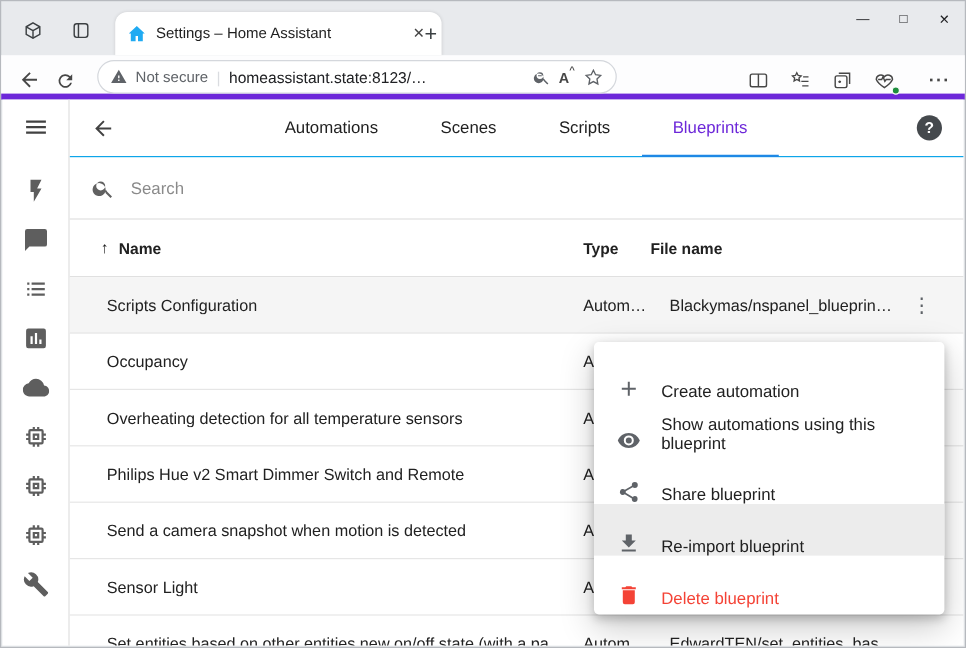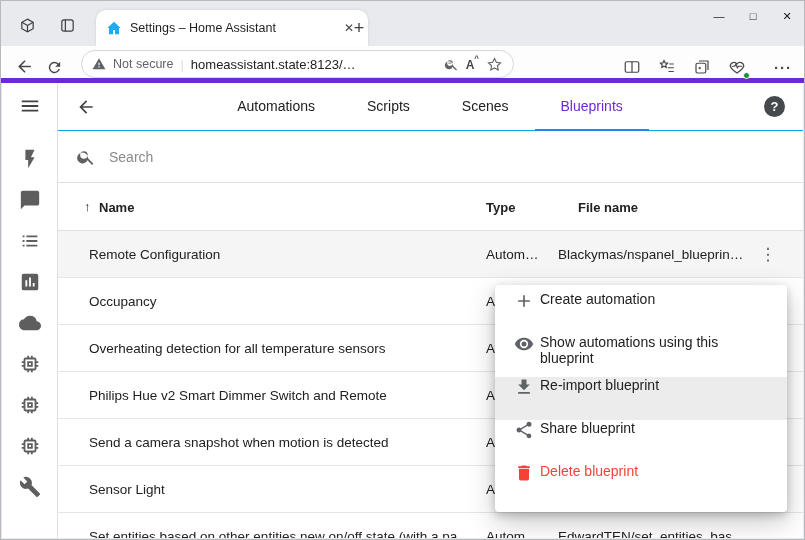--- a/index.html
+++ b/index.html
@@ -66,33 +66,33 @@
 
   .ha-search { height: 52px; display: flex; align-items: center; gap: 13px; padding: 0 18px; border-bottom: 1px solid #e0e0e0; }
   .ha-search svg { color: #616161; }
   .ha-search input { border: none; outline: none; flex: 1; font-size: 14px; color: #212121; font-family: inherit; }
   .ha-search input::placeholder { color: #8a8a8a; }
 
   .t-head { position: relative; height: 48px; border-bottom: 1px solid #e0e0e0; font-size: 13px; font-weight: 700; color: #212121; }
   .t-head .sort { position: absolute; left: 26px; top: 16px; font-size: 13px; font-weight: 400; }
   .t-head .h-name { position: absolute; left: 41px; top: 17px; }
   .t-head .h-type { position: absolute; left: 428px; top: 17px; }
-  .t-head .h-file { position: absolute; left: 520px; top: 17px; }
+  .t-head .h-file { position: absolute; left: 484px; top: 17px; }
 
   .row { position: relative; height: 47px; border-bottom: 1px solid #e6e6e6; font-size: 13.5px; color: #212121; }
   .row.hl { background: #f5f5f5; }
   .c-name { position: absolute; left: 31px; top: 16px; max-width: 385px; white-space: nowrap; overflow: hidden; text-overflow: ellipsis; }
   .c-type { position: absolute; left: 428px; top: 16px; white-space: nowrap; }
   .c-file { position: absolute; left: 500px; top: 16px; width: 196px; white-space: nowrap; overflow: hidden; }
   .row-dots { position: absolute; left: 698px; top: 12px; width: 24px; height: 24px; font-size: 17px; color: #5f6368; text-align: center; line-height: 24px; }
 
   
   .ctx-menu { position: absolute; left: 437px; top: 202px; width: 292px; background: #fff; border-radius: 4px;
               padding: 6px 0; box-shadow: 0 3px 8px rgba(0,0,0,.2), 0 10px 28px rgba(0,0,0,.22); z-index: 20; }
-  .ctx-item { height: 43px; display: flex; align-items: flex-start; gap: 6px; padding: 0 19px; font-size: 14px; color: #212121; }
+  .ctx-item { height: 43px; display: flex; align-items: flex-end; gap: 17px; padding: 0 19px; font-size: 14px; color: #212121; }
   .ctx-item svg { color: #5f6368; flex: none; }
   .ctx-item.hl { background: #ececec; }
   .ctx-item.danger { color: #f44336; }
   .ctx-item.danger svg { color: #f44336; }
 </style>
 </head>
 <body>
 
 <div class="window">
 
@@ -253,22 +253,22 @@
     <div class="ha-main">
 
       <div class="ha-topbar">
         <button class="ha-back">
           <svg width="20" height="20" viewBox="0 0 24 24" fill="currentColor">
               <path d="M20 11H7.8l5.6-5.6L12 4l-8 8 8 8 1.4-1.4L7.8 13H20v-2z"></path>
             </svg>
         </button>
         <div class="ha-tabs">
           <button class="ha-tab">Automations</button>
+          <button class="ha-tab">Scenes</button>
           <button class="ha-tab">Scripts</button>
-          <button class="ha-tab">Scenes</button>
           <button class="ha-tab active">Blueprints</button>
         </div>
         <button class="ha-help">?</button>
       </div>
 
       <div class="ha-search">
         <span>
           <svg width="20" height="20" viewBox="0 0 24 24" fill="currentColor">
               <path d="M15.5 14h-.8l-.3-.3A6.5 6.5 0 1 0 14 15.5l.3.3v.8l5 5 1.5-1.5-5-5zM9.5 14A4.5 4.5 0 1 1 14 9.5 4.5 4.5 0 0 1 9.5 14z"></path>
             </svg>
@@ -277,21 +277,21 @@
       </div>
 
       <div class="t-head">
         <span class="sort">↑</span>
         <span class="h-name">Name</span>
         <span class="h-type">Type</span>
         <span class="h-file">File name</span>
       </div>
 
       <div class="row hl">
-        <span class="c-name">Remote Configuration</span>
+        <span class="c-name">Scripts Configuration</span>
         <span class="c-type">Autom…</span>
         <span class="c-file">Blackymas/nspanel_blueprin…</span>
         <button class="row-dots">⋮</button>
       </div>
       <div class="row">
         <span class="c-name">Occupancy</span>
         <span class="c-type">Au</span>
       </div>
       <div class="row">
         <span class="c-name">Overheating detection for all temperature sensors</span>
@@ -321,31 +321,31 @@
               <path d="M19 13h-6v6h-2v-6H5v-2h6V5h2v6h6v2z"></path>
             </svg>
           <span>Create automation</span>
         </div>
         <div class="ctx-item">
           <svg width="20" height="20" viewBox="0 0 24 24" fill="currentColor">
               <path d="M12 4.5C7 4.5 2.7 7.6 1 12c1.7 4.4 6 7.5 11 7.5s9.3-3.1 11-7.5c-1.7-4.4-6-7.5-11-7.5zM12 17a5 5 0 1 1 0-10 5 5 0 0 1 0 10zm0-8a3 3 0 1 0 0 6 3 3 0 0 0 0-6z"></path>
             </svg>
           <span>Show automations using this blueprint</span>
         </div>
+        <div class="ctx-item">
+          <svg width="20" height="20" viewBox="0 0 24 24" fill="currentColor">
+              <path d="M18 16.1c-.8 0-1.4.3-2 .8l-7.1-4.2c0-.2.1-.5.1-.7s0-.5-.1-.7l7-4.1c.6.5 1.3.8 2.1.8a3 3 0 1 0-3-3c0 .2 0 .5.1.7l-7 4.1A3 3 0 1 0 6 15c.8 0 1.5-.3 2-.8l7.1 4.2c0 .2-.1.4-.1.6a2.9 2.9 0 1 0 3-2.9z"></path>
+            </svg>
+          <span>Share blueprint</span>
+        </div>
         <div class="ctx-item hl">
           <svg width="20" height="20" viewBox="0 0 24 24" fill="currentColor">
               <path d="M19 9h-4V3H9v6H5l7 7 7-7zM5 18v2h14v-2H5z"></path>
             </svg>
           <span>Re-import blueprint</span>
-        </div>
-        <div class="ctx-item">
-          <svg width="20" height="20" viewBox="0 0 24 24" fill="currentColor">
-              <path d="M18 16.1c-.8 0-1.4.3-2 .8l-7.1-4.2c0-.2.1-.5.1-.7s0-.5-.1-.7l7-4.1c.6.5 1.3.8 2.1.8a3 3 0 1 0-3-3c0 .2 0 .5.1.7l-7 4.1A3 3 0 1 0 6 15c.8 0 1.5-.3 2-.8l7.1 4.2c0 .2-.1.4-.1.6a2.9 2.9 0 1 0 3-2.9z"></path>
-            </svg>
-          <span>Share blueprint</span>
         </div>
         <div class="ctx-item danger">
           <svg width="20" height="20" viewBox="0 0 24 24" fill="currentColor">
               <path d="M6 19a2 2 0 0 0 2 2h8a2 2 0 0 0 2-2V7H6v12zM19 4h-3.5l-1-1h-5l-1 1H5v2h14V4z"></path>
             </svg>
           <span>Delete blueprint</span>
         </div>
       </div>
 
     </div>

